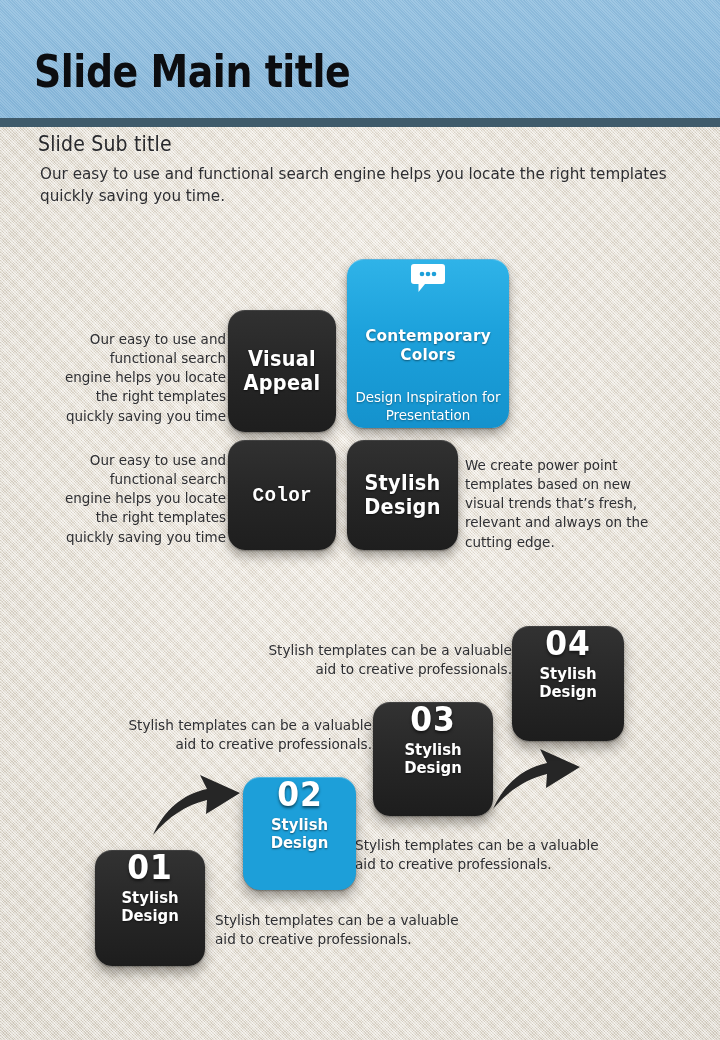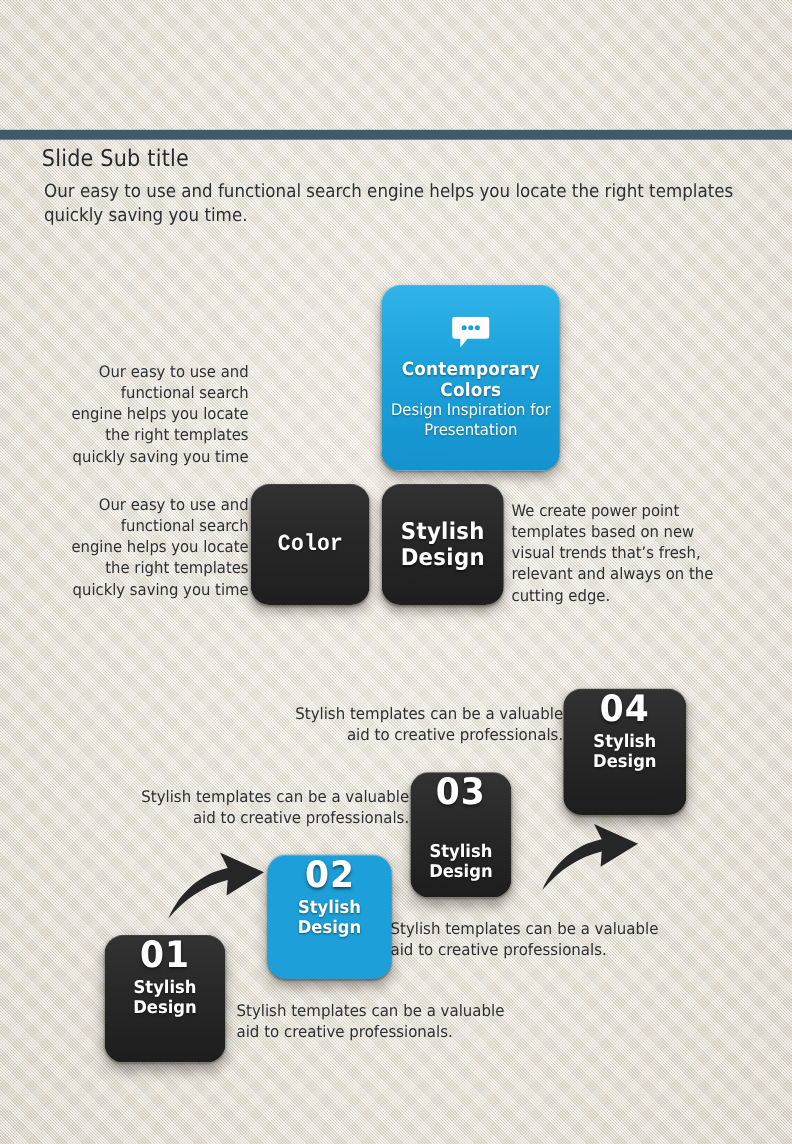--- a/index.html
+++ b/index.html
@@ -93,20 +93,21 @@
     color: #ffffff;
     box-shadow: 0 6px 11px rgba(40,35,28,0.40), 0 1px 2px rgba(0,0,0,0.35);
   }
   .card.dark {
     background: linear-gradient(180deg, #313131 0%, #272727 45%, #1e1e1e 100%);
     border-top: 1px solid rgba(255,255,255,0.16);
   }
   .card.blue {
     background: linear-gradient(180deg, #2fb3e8 0%, #1da2dc 42%, #1492cd 100%);
     border-top: 1px solid rgba(255,255,255,0.30);
+    gap: 24px;
   }
   .card-title {
     font-size: 21px;
     font-weight: bold;
     line-height: 1.14;
     letter-spacing: 0.3px;
     text-shadow: 0 1px 2px rgba(0,0,0,0.55);
     transform: scaleX(0.92);
   }
 
@@ -185,21 +186,21 @@
     font-size: 16px;
     font-weight: bold;
     line-height: 1.14;
     margin-top: 5px;
     text-shadow: 0 1px 2px rgba(0,0,0,0.5);
     transform: scaleX(0.93);
   }
 
   #step-01 { left: 95px;  top: 850px; width: 110px; height: 115px; }
   #step-02 { left: 243px; top: 777px; width: 113px; height: 112px; }
-  #step-03 { left: 373px; top: 702px; width: 92px; height: 113px; gap: 24px; }
+  #step-03 { left: 373px; top: 702px; width: 120px; height: 113px; }
   #step-04 { left: 512px; top: 626px; width: 112px; height: 114px; }
 
   
   .step-caption {
     position: absolute;
     font-size: 14.5px;
     line-height: 1.3;
     color: #2e2f33;
     transform: scaleX(0.94);
   }
@@ -214,20 +215,23 @@
   
   .arrow-svg { position: absolute; pointer-events: none; }
   #arrow-1 { left: 150px; top: 766px; width: 96px; height: 72px; }
   #arrow-2 { left: 490px; top: 740px; width: 96px; height: 72px; }
 </style>
 </head>
 <body>
 
 <div class="slide">
 
+  <div class="header">
+    <div class="main-title">Slide Main title</div>
+  </div>
   <div class="header-rule"></div>
 
   <div class="sub-title">Slide Sub title</div>
   <div class="sub-desc">Our easy to use and functional search engine helps you locate the right  templates quickly saving you time.</div>
 
   <div class="side-para right-align" id="para-visual">Our easy to use and functional search engine helps you locate the right templates quickly saving you time</div>
   <div class="side-para right-align" id="para-color">Our easy to use and functional search engine helps you locate the right templates quickly saving you time</div>
   <div class="side-para left-align" id="para-stylish">We create power point templates based on new visual trends that’s fresh, relevant and always on the cutting edge.</div>
 
   <div class="card blue" id="card-contemporary">
@@ -236,20 +240,23 @@
         <path d="M3 0 h28 a3 3 0 0 1 3 3 v14 a3 3 0 0 1 -3 3 h-17 l-6.5 8 v-8 h-4.5 a3 3 0 0 1 -3 -3 v-14 a3 3 0 0 1 3 -3 z" fill="#ffffff"></path>
         <circle cx="11" cy="10" r="2.3" fill="#1d9fd9"></circle>
         <circle cx="17" cy="10" r="2.3" fill="#1d9fd9"></circle>
         <circle cx="23" cy="10" r="2.3" fill="#1d9fd9"></circle>
       </svg>
     </div>
     <div class="contemporary-head">Contemporary Colors</div>
     <div class="contemporary-sub">Design Inspiration for Presentation</div>
   </div>
 
+  <div class="card dark" id="card-visual-appeal">
+    <div class="card-title">Visual Appeal</div>
+  </div>
 
   <div class="card dark" id="card-color">
     <div class="card-title">Color</div>
   </div>
 
   <div class="card dark" id="card-stylish-design">
     <div class="card-title">Stylish Design</div>
   </div>
 
   <div class="step-caption right-align" id="caption-04">Stylish templates can be a valuable aid to creative professionals.</div>

